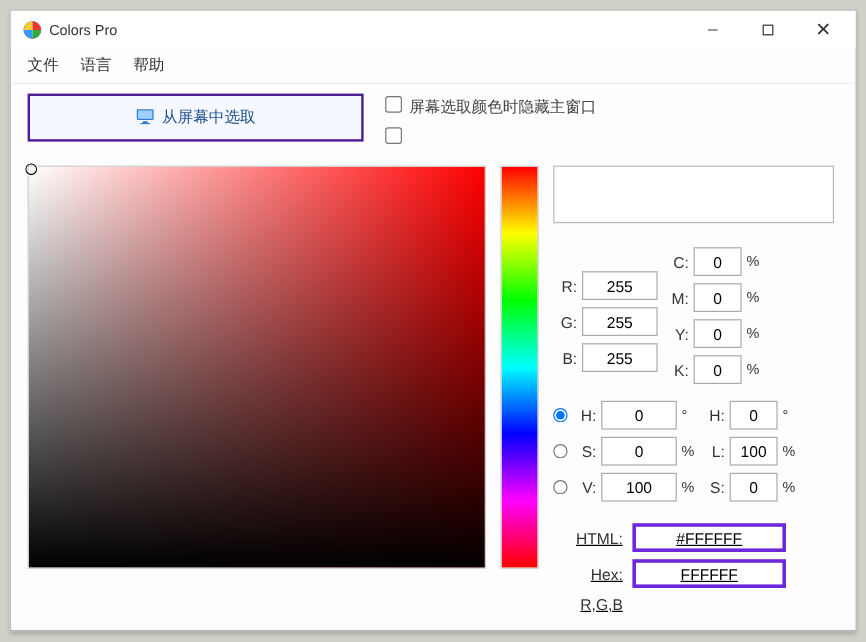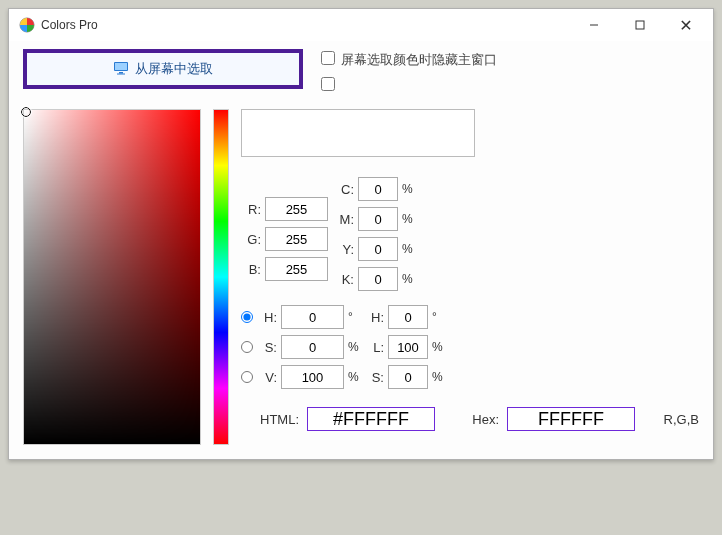--- a/index.html
+++ b/index.html
@@ -37,21 +37,21 @@
       padding: 4px 14px 6px;
       font-size: 13px;
       color: #333;
       border-bottom: 1px solid #eee;
     }
     .menu-item { cursor: pointer; }
     .content { padding: 8px 14px 14px; }
     .top-row { display: flex; gap: 18px; align-items: flex-start; }
     .pick-btn {
       width: 280px; height: 40px;
-      border: 4px solid #4c1d95;
+      border: 2px solid #4c1d95;
       background: #f5f9ff;
       display: inline-flex; align-items: center; justify-content: center; gap: 6px;
       cursor: pointer;
       font-size: 13px;
       color: #1b4d8b;
     }
     .monitor-icon { color: #0b63c6; font-size: 14px; }
     .checks { display: flex; flex-direction: column; gap: 8px; padding-top: 2px; font-size: 13px; color: #444; }
     .check-row { display: inline-flex; align-items: flex-start; gap: 6px; }
     .check-row input { width: 14px; height: 14px; }
@@ -90,26 +90,26 @@
     .field-row { display: flex; align-items: center; justify-content: flex-end; gap: 4px; font-size: 13px; color: #333; }
     .field-row label { width: 20px; text-align: right; }
     .field-row .lbl2 { width: 18px; text-align: right; }
     .num-input {
       width: 63px; height: 24px;
       border: 1px solid #aaa; text-align: center; font-size: 13px; background: #fff;
     }
     .num-input.sm { width: 40px; }
     .suffix { width: 14px; font-size: 12px; text-align: left; }
     .radio { width: 12px; height: 12px; }
-    .codes { margin-top: 18px; display: flex; flex-direction: row; gap: 6px; }
+    .codes { margin-top: 18px; display: flex; flex-direction: column; gap: 6px; text-decoration: underline; }
     .code-row { display: flex; align-items: center; gap: 8px; font-size: 13px; color: #333; }
     .code-row .clabel { width: 58px; text-align: right; }
     .code-input {
       width: 128px; height: 24px;
-      border: 1px solid #6d28d9; text-align: center; font-size: 18px; background: #fff;
+      border: 3px solid #6d28d9; text-align: center; font-size: 13px; background: #fff;
     }
     .divider { height: 14px; }
   </style>
 </head>
 <body>
 
 <div class="window">
   <div class="titlebar">
     <span class="app-icon">
       <svg width="16" height="16" viewBox="0 0 16 16">
@@ -127,20 +127,25 @@
         </svg>
     </button>
     <button class="win-btn">
       <svg width="10" height="10">
           <rect x="1" y="1" width="8" height="8" fill="none" stroke="#333" stroke-width="1"></rect>
         </svg>
     </button>
     <button class="win-btn win-close">✕</button>
   </div>
 
+  <div class="menubar">
+    <span class="menu-item">文件</span>
+    <span class="menu-item">语言</span>
+    <span class="menu-item">帮助</span>
+  </div>
 
   <div class="content">
     <div class="top-row">
       <button class="pick-btn">
         <span class="monitor-icon">
           <svg width="16" height="14" viewBox="0 0 16 14">
               <rect x="1" y="1" width="14" height="9" rx="1" fill="#2a7ad1"></rect>
               <rect x="2" y="2" width="12" height="7" fill="#9cd1ff"></rect>
               <rect x="6" y="11" width="4" height="1.5" fill="#2a7ad1"></rect>
               <rect x="4" y="12.5" width="8" height="1" fill="#2a7ad1"></rect>

